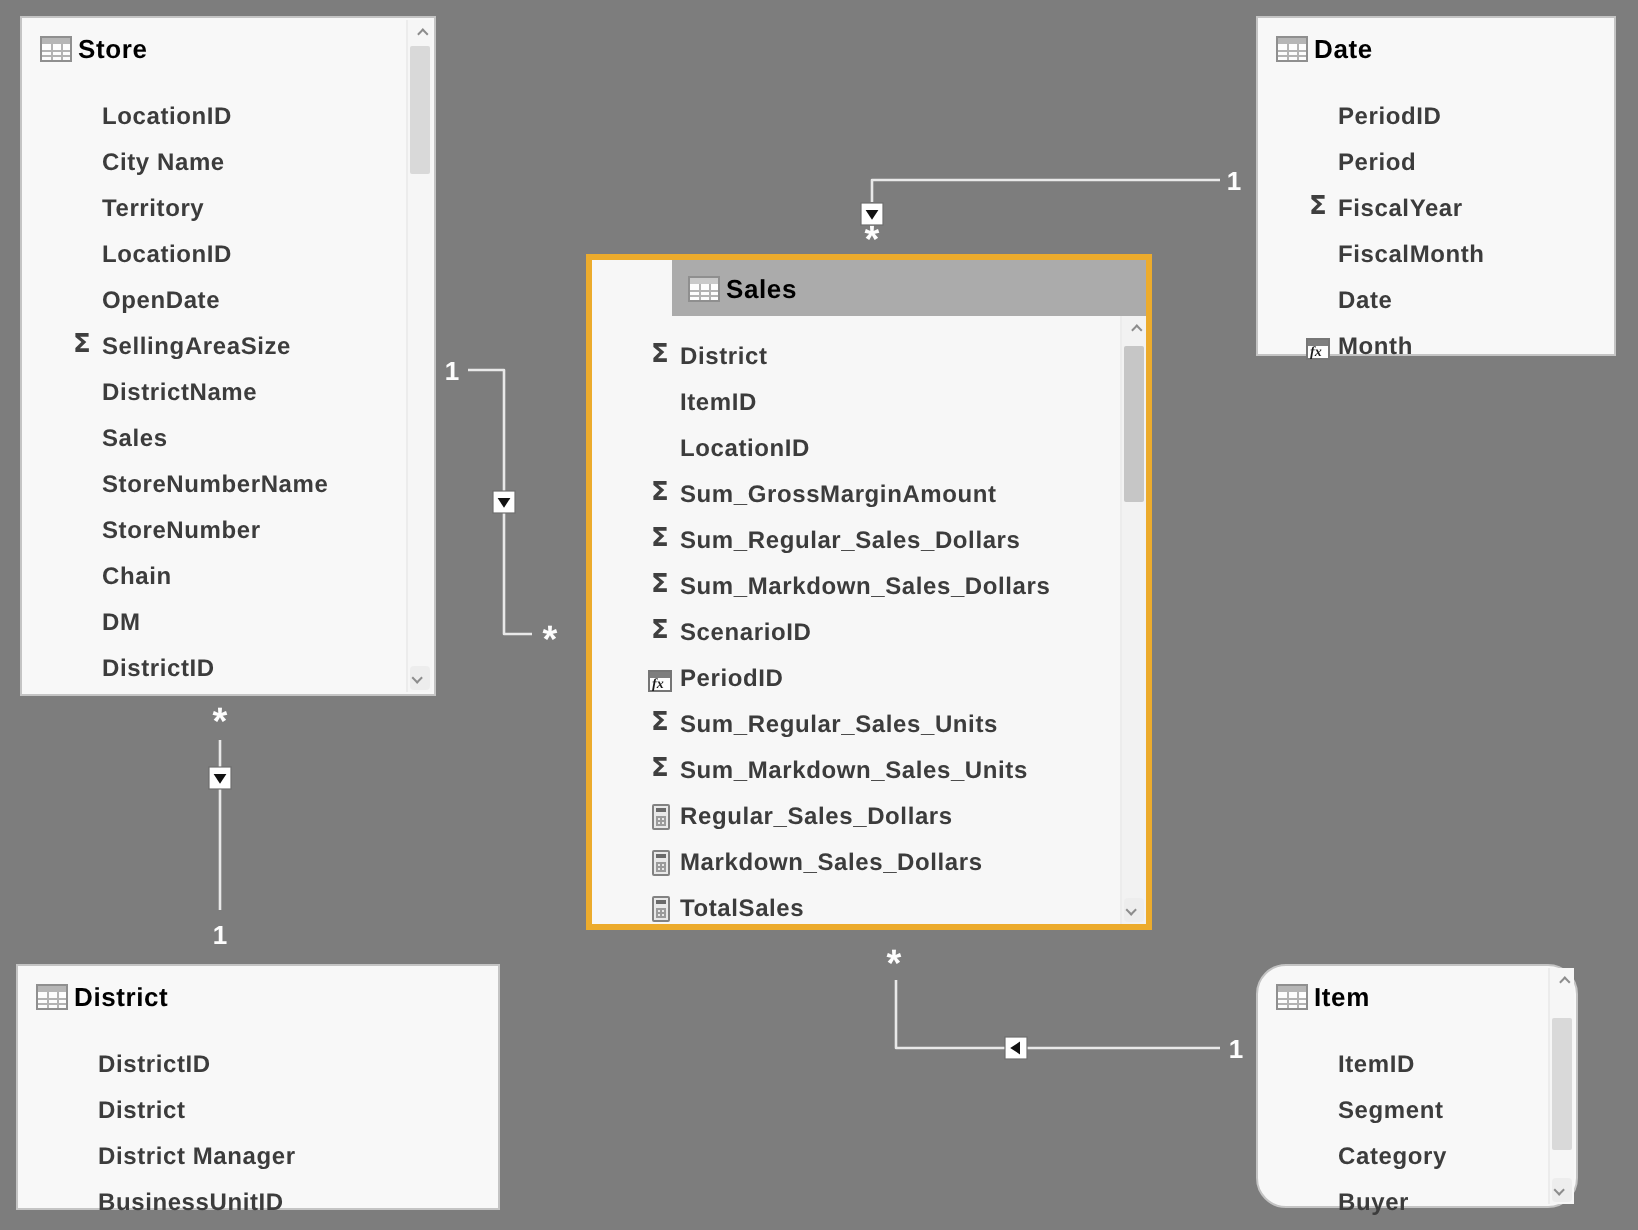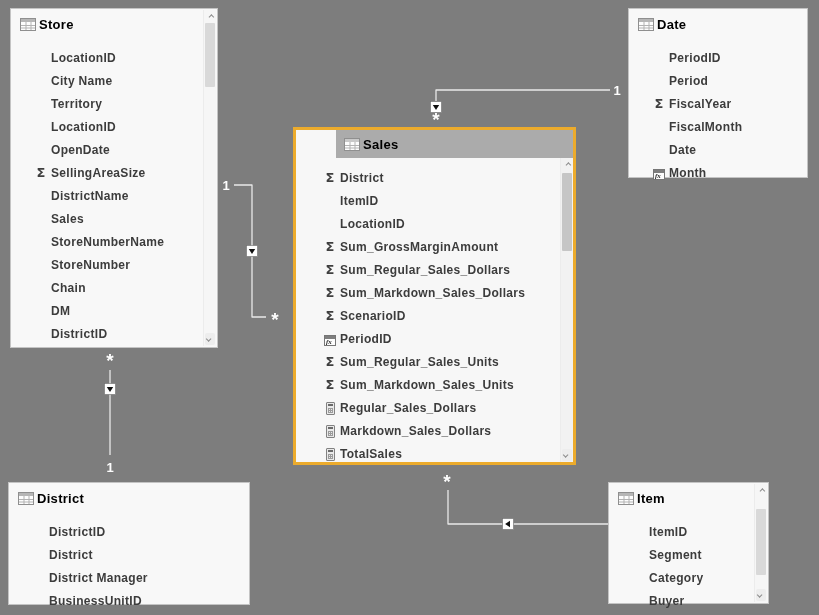--- a/index.html
+++ b/index.html
@@ -56,21 +56,21 @@
     background:
       repeating-linear-gradient(to bottom,#9b9b9b 0 1px,transparent 1px 2px),
       repeating-linear-gradient(to right,#9b9b9b 0 1px,transparent 1px 2px);
   }
   .ficon.none{visibility:hidden;}
 
   
   #card-store   {left:10px;  top:8px;   width:208px; height:340px;}
   #card-date    {left:628px; top:8px;   width:180px; height:170px;}
   #card-district{left:8px;   top:482px; width:242px; height:123px;}
-  #card-item    {left:608px; top:482px; width:161px; height:122px;}
+  #card-item    {left:628px; top:482px; width:161px; height:122px;border-radius:15px;}
   #card-sales{
     left:293px; top:127px; width:283px; height:338px;
     border:3px solid #ecab2c; background:#f7f7f7;
   }
   #card-sales .thead{height:28px;background:#ababab;padding-left:8px;margin-left:40px;}
   #card-sales .fields{padding-top:4px;}
   #card-sales .frow{padding-left:24px;}
 
   
   .vscroll{

